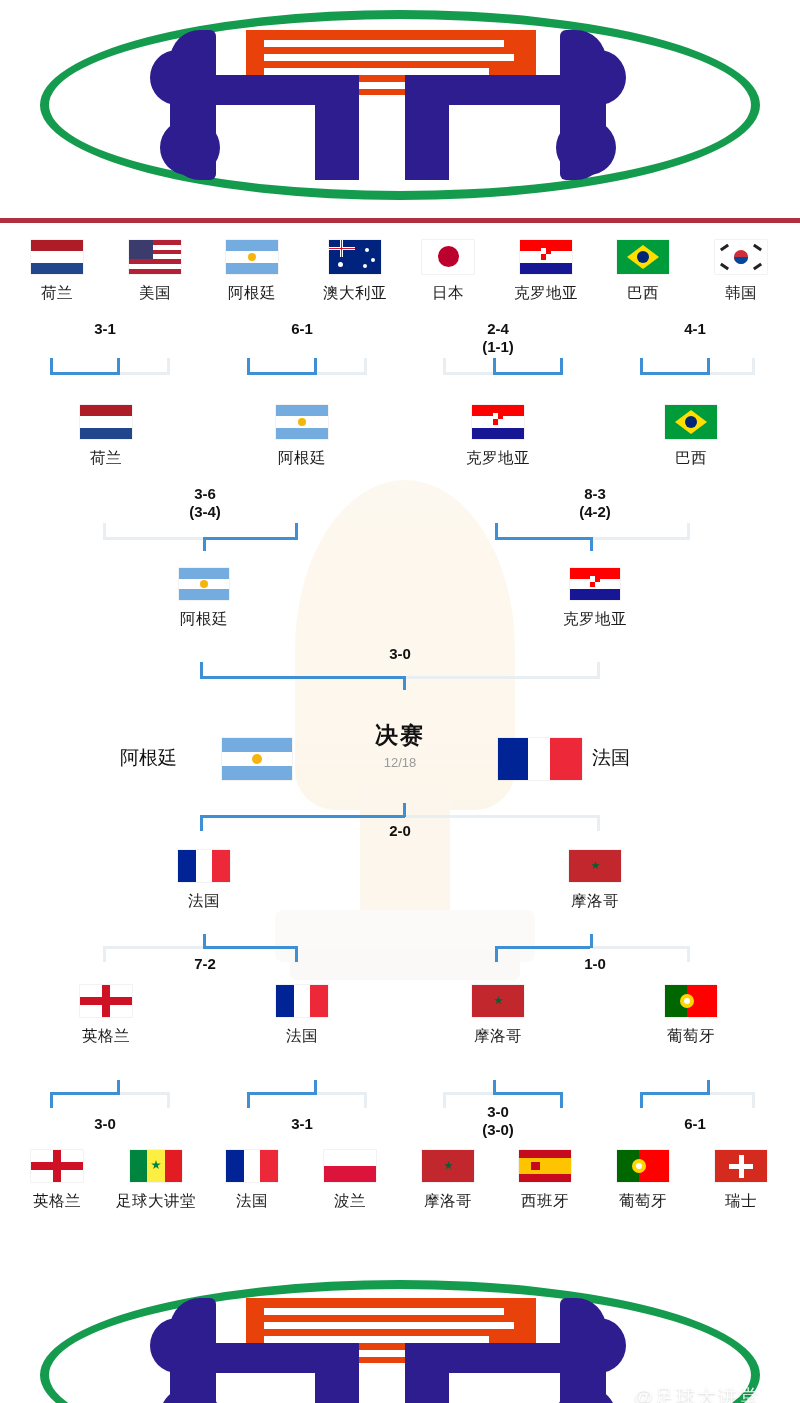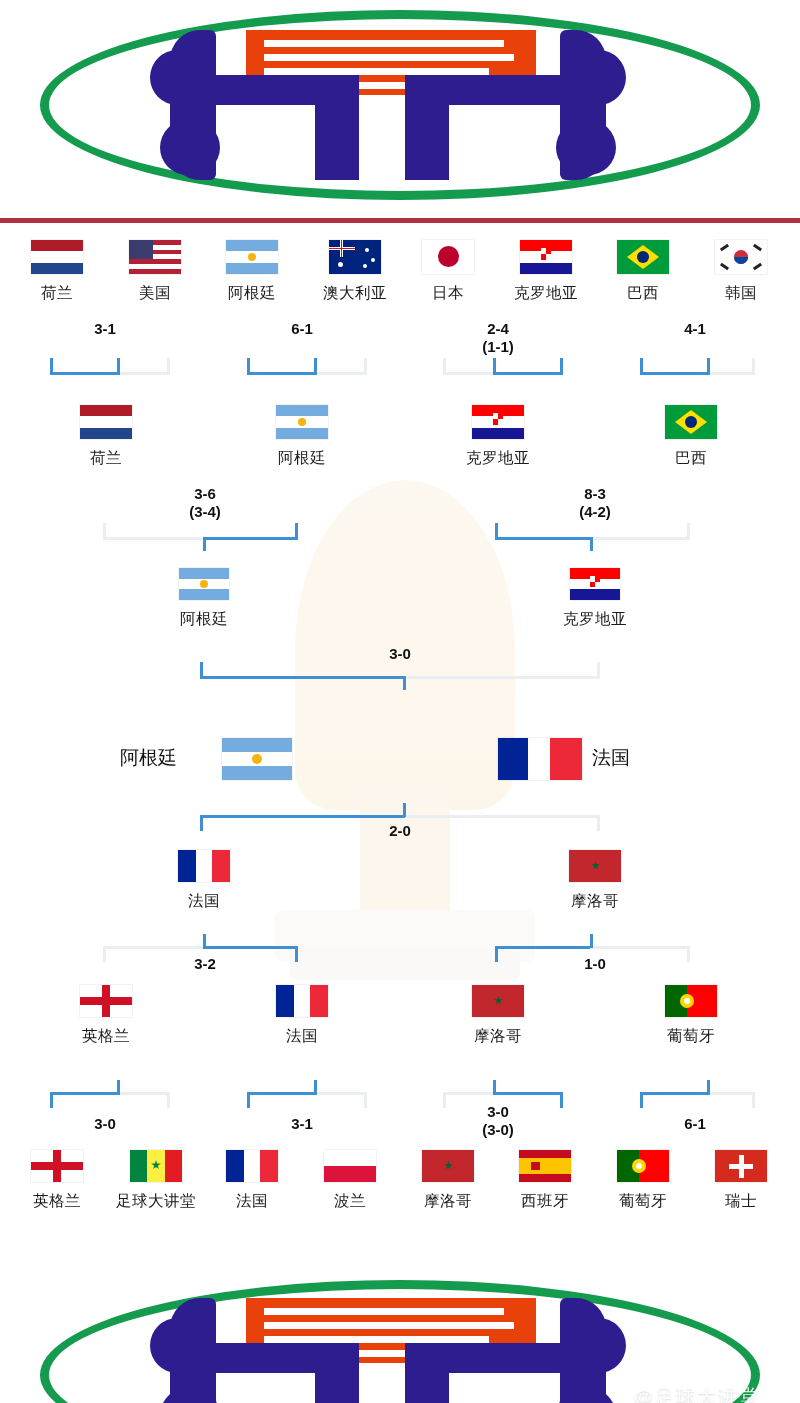--- a/index.html
+++ b/index.html
@@ -291,20 +291,24 @@
   </div>
 
   <div class="score" style="left:360px;top:425px;width:80px">3-0</div>
 
   <div class="conn-h" style="left:200px;top:456px;width:205px"></div>
   <div class="conn-h grey" style="left:405px;top:456px;width:195px"></div>
   <div class="conn-v" style="left:200px;top:442px;height:16px"></div>
   <div class="conn-v" style="left:403px;top:456px;height:14px"></div>
   <div class="conn-v grey" style="left:597px;top:442px;height:16px"></div>
 
+  <div class="final-title" style="left:300px;top:500px">
+    <div class="ft">决赛</div>
+    <div class="fd">12/18</div>
+  </div>
 
   <div class="final-side-name" style="left:120px;top:525px">阿根廷</div>
   <span class="f" style="position:absolute;left:222px;top:518px;width:70px;height:42px;background:#fff">
     <span style="left:0;top:0;width:70px;height:14px;background:#74acdf"></span>
     <span style="left:0;top:28px;width:70px;height:14px;background:#74acdf"></span>
     <span style="left:30px;top:16px;width:10px;height:10px;border-radius:50%;background:#f6b40e"></span>
   </span>
 
   <span class="f" style="position:absolute;left:498px;top:518px;width:84px;height:42px;background:#fff">
     <span style="left:0;top:0;width:30px;height:42px;background:#002395"></span>
@@ -343,21 +347,21 @@
   <div class="conn-v grey" style="left:103px;top:726px;height:16px"></div>
   <div class="conn-v" style="left:203px;top:714px;height:14px"></div>
   <div class="conn-v" style="left:295px;top:726px;height:16px"></div>
 
   <div class="conn-h" style="left:495px;top:726px;width:95px"></div>
   <div class="conn-h grey" style="left:590px;top:726px;width:100px"></div>
   <div class="conn-v" style="left:495px;top:726px;height:16px"></div>
   <div class="conn-v" style="left:590px;top:714px;height:14px"></div>
   <div class="conn-v grey" style="left:687px;top:726px;height:16px"></div>
 
-  <div class="score" style="left:165px;top:735px;width:80px">3-2</div>
+  <div class="score" style="left:165px;top:735px;width:80px">7-2</div>
   <div class="score" style="left:555px;top:735px;width:80px">1-0</div>
 
   <div class="row" style="top:765px">
     <div class="team" style="left:65px;top:0;width:82px">
       <span class="f" style="width:52px;height:32px;background:#fff">
         <span style="left:0;top:12px;width:52px;height:8px;background:#ce1124"></span>
         <span style="left:22px;top:0;width:8px;height:32px;background:#ce1124"></span>
       </span>
       <div class="name">英格兰</div>
     </div>

